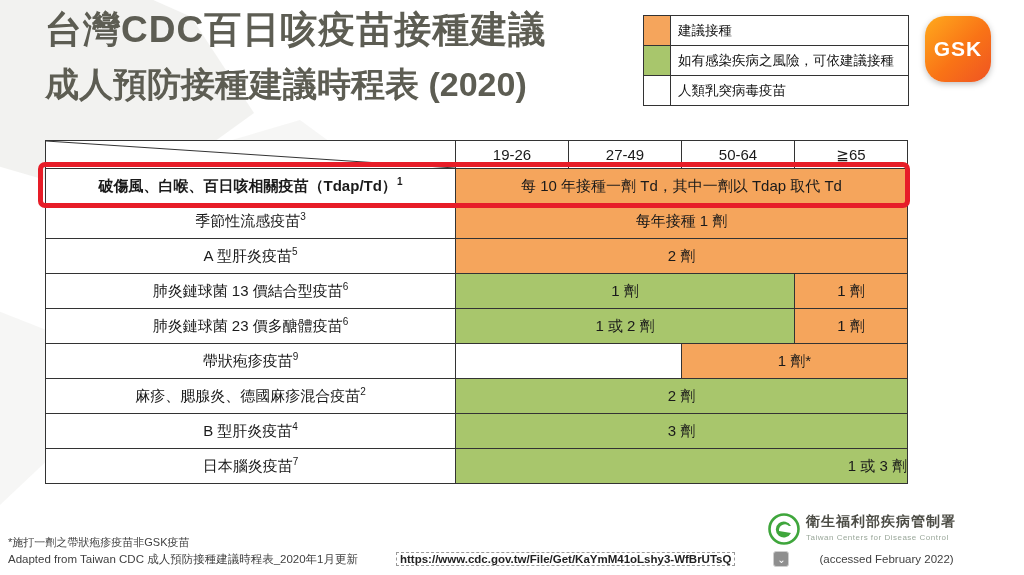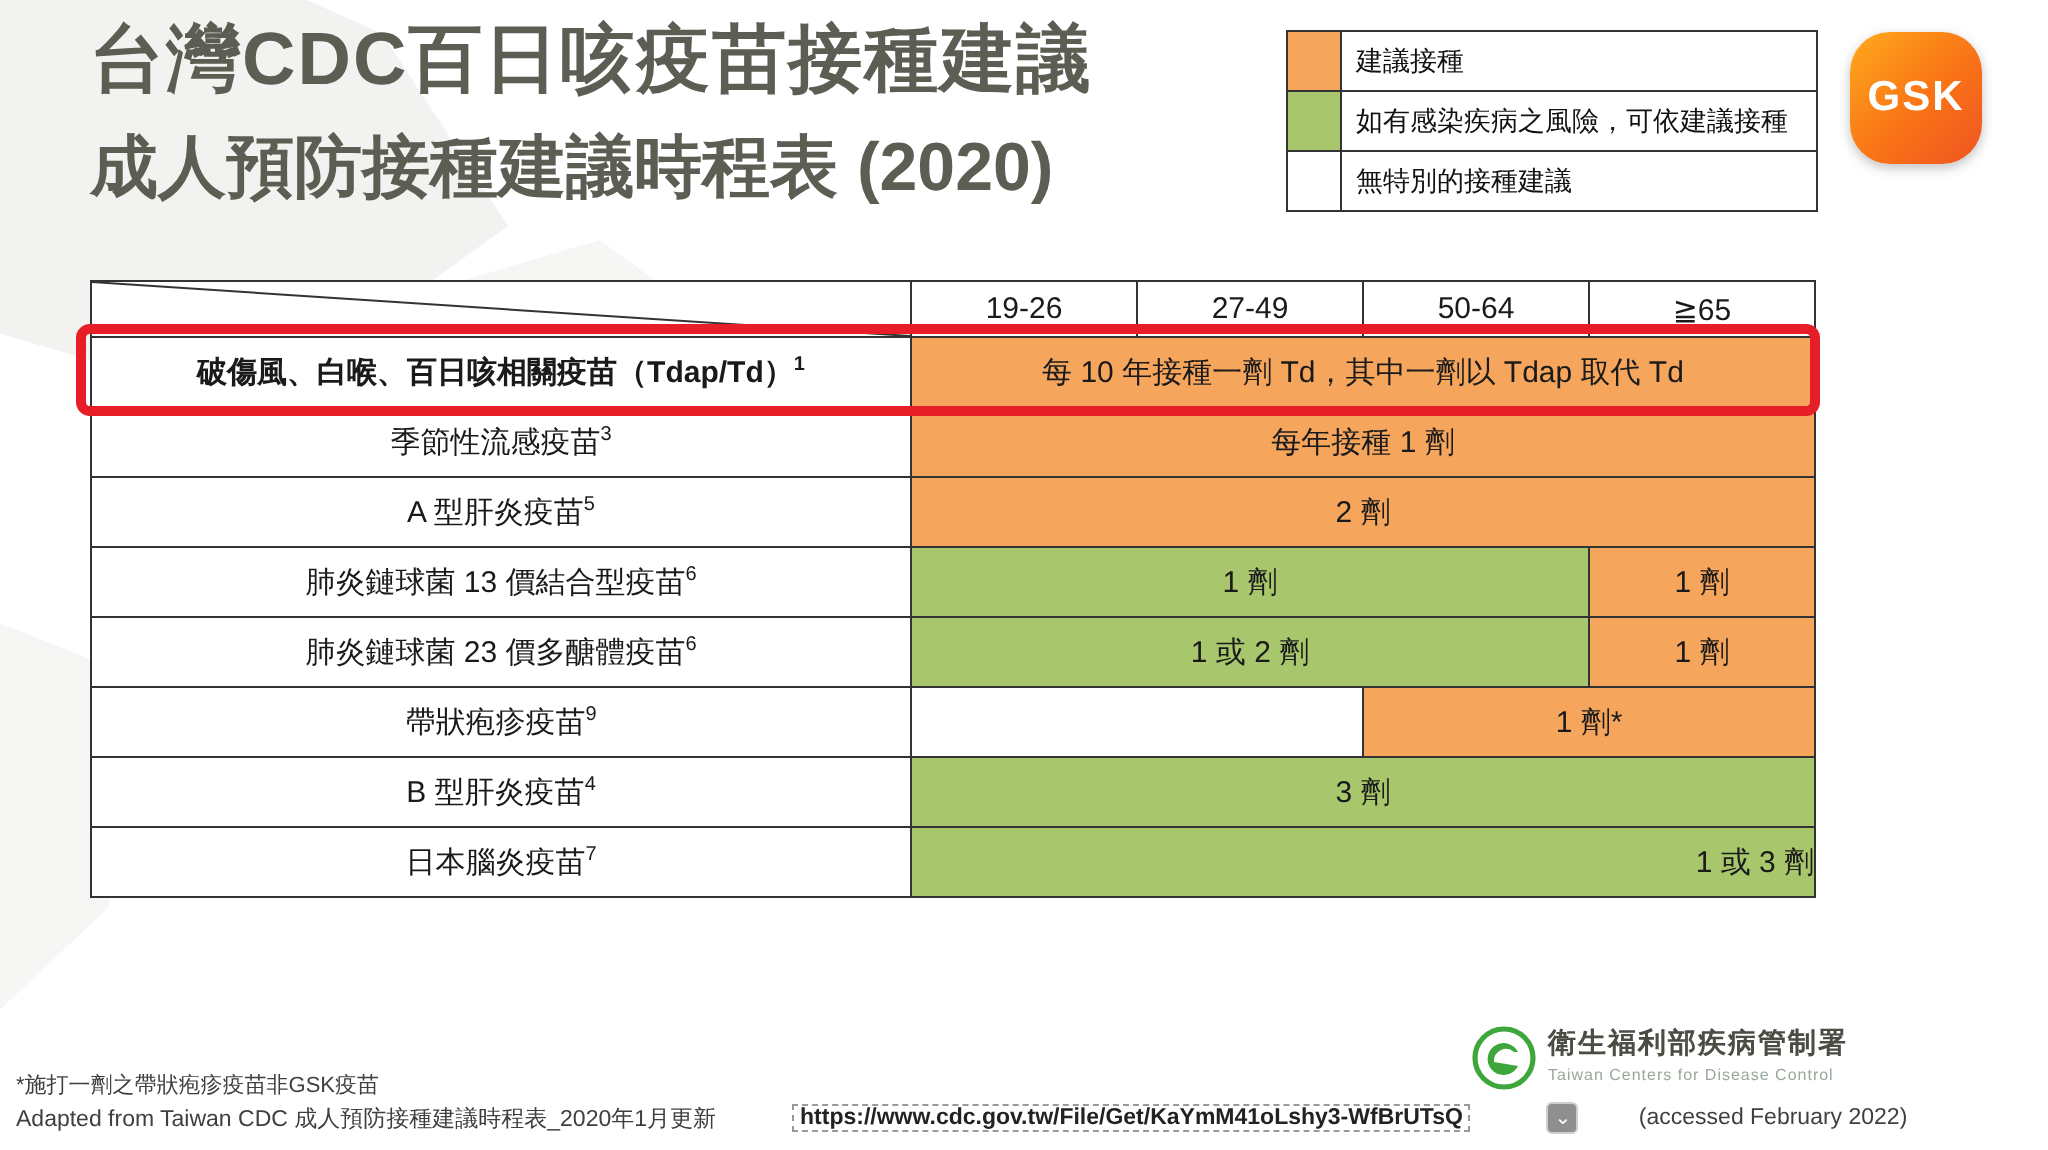--- a/index.html
+++ b/index.html
@@ -49,21 +49,21 @@
   
   .foot-note{position:absolute;left:8px;top:535px;font-size:11px;color:#3f3f3f;}
   .foot-src{position:absolute;left:8px;top:551px;font-size:11.5px;color:#3f3f3f;display:flex;align-items:center;white-space:nowrap;gap:36px;}
   .url-box{border:1px dashed #999;padding:0 3px;margin:0 2px;font-weight:bold;color:#222;}
   .link-icon{width:14px;height:14px;background:#8f8f8f;border-radius:3px;color:#fff;
        display:inline-flex;align-items:center;justify-content:center;font-size:10px;flex:none;
        position:relative;z-index:2;margin-right:-6px;border:1px solid #cfcfcf;}
   .accessed{position:relative;z-index:1;}
 
   
-  .cdc{position:absolute;left:736px;top:513px;display:flex;align-items:flex-start;}
+  .cdc{position:absolute;left:768px;top:513px;display:flex;align-items:flex-start;}
   .cdc-emblem{width:32px;height:32px;flex:none;margin-right:6px;}
   .cdc-text .zh{font-size:14px;font-weight:bold;color:#4c4c45;letter-spacing:1px;}
   .cdc-text .en{font-size:8px;color:#9aa79a;margin-top:2px;letter-spacing:.5px;}
 </style>
 </head>
 <body>
 
 <div class="stage">
 
   <div class="blob blob1"></div>
@@ -79,21 +79,21 @@
       <div class="legend-row">
         <div class="legend-swatch" style="background: rgb(245, 165, 92);"></div>
         <div class="legend-label">建議接種</div>
       </div>
       <div class="legend-row">
         <div class="legend-swatch" style="background: rgb(168, 198, 108);"></div>
         <div class="legend-label">如有感染疾病之風險，可依建議接種</div>
       </div>
       <div class="legend-row">
         <div class="legend-swatch" style="background: rgb(255, 255, 255);"></div>
-        <div class="legend-label">無特別的接種建議</div>
+        <div class="legend-label">人類乳突病毒疫苗</div>
       </div>
     </div>
 
   <div class="gsk">
     <span>GSK</span>
   </div>
 
   <div class="tbl-wrap">
     <table class="vax" id="vax-table">
       <colgroup>
@@ -138,20 +138,24 @@
             <td class="lbl">肺炎鏈球菌 23 價多醣體疫苗<sup>6</sup></td>
             <td colspan="3" class="cell" style="background: rgb(168, 198, 108);">1 或 2 劑</td>
             <td colspan="1" class="cell" style="background: rgb(245, 165, 92);">1 劑</td>
           </tr>
           <tr>
             <td class="lbl">帶狀疱疹疫苗<sup>9</sup></td>
             <td colspan="2" class="cell" style="background: rgb(255, 255, 255);"></td>
             <td colspan="2" class="cell" style="background: rgb(245, 165, 92);">1 劑*</td>
           </tr>
           <tr>
+            <td class="lbl">麻疹、腮腺炎、德國麻疹混合疫苗<sup>2</sup></td>
+            <td colspan="4" class="cell" style="background: rgb(168, 198, 108);">2 劑</td>
+          </tr>
+          <tr>
             <td class="lbl">B 型肝炎疫苗<sup>4</sup></td>
             <td colspan="4" class="cell" style="background: rgb(168, 198, 108);">3 劑</td>
           </tr>
           <tr>
             <td class="lbl">日本腦炎疫苗<sup>7</sup></td>
             <td colspan="4" class="cell" style="background: rgb(168, 198, 108); text-align: right;">1 或 3 劑</td>
           </tr>
         </tbody>
     </table>
     <div class="row-highlight"></div>

